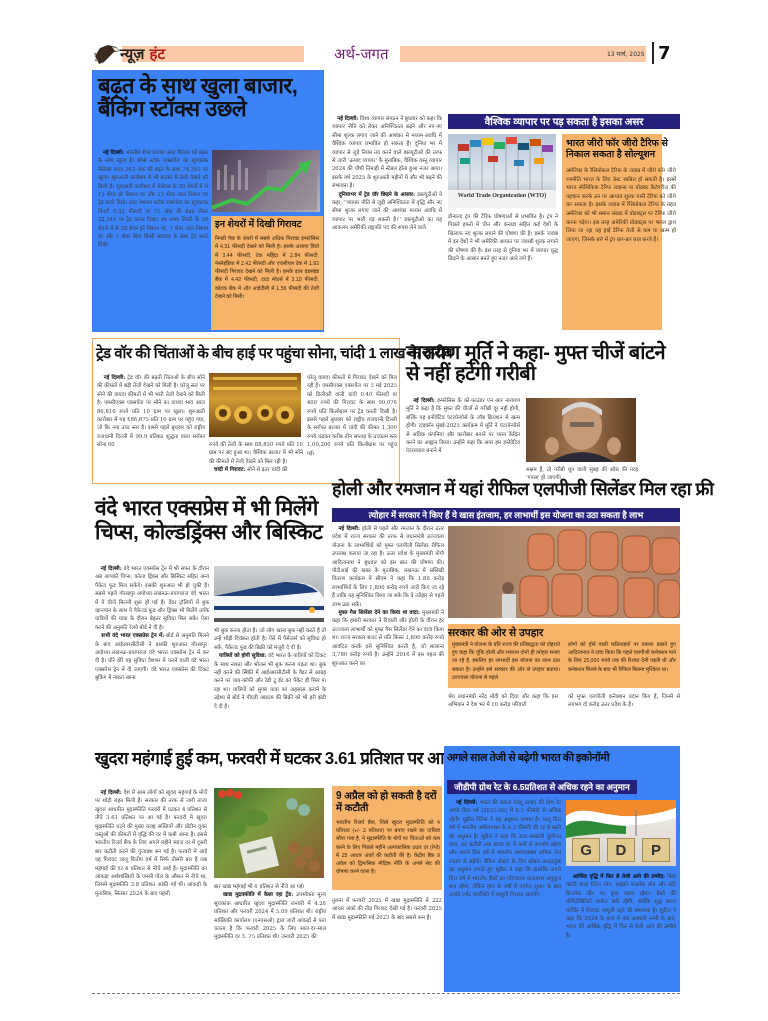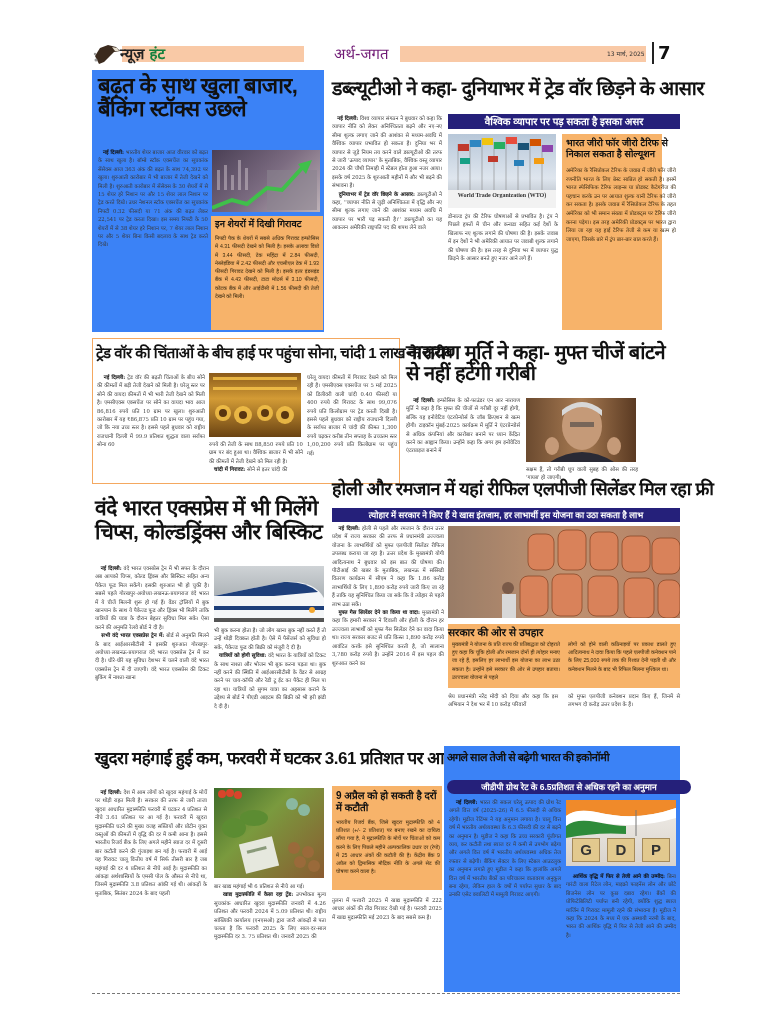--- a/index.html
+++ b/index.html
@@ -5,21 +5,21 @@
   * { box-sizing: border-box; margin: 0; padding: 0; }
   html, body { width: 768px; height: 1021px; background: #ffffff; overflow: hidden; }
   body { font-family: "DejaVu Sans", sans-serif; color: #222; position: relative; }
   .page { position: absolute; left: 92px; top: 40px; width: 588px; height: 975px; }
 
   
   .masthead { position: absolute; left: 0; top: 2px; width: 588px; height: 24px; }
   .mh-band { position: absolute; top: 4px; height: 16px; background: #f9c9a6; }
   .mh-logo { position: absolute; left: 0; top: 0; width: 30px; height: 24px; }
   .mh-brand { position: absolute; left: 28px; top: 1px; font-size: 15px; font-weight: bold; color: #222; font-family: "DejaVu Sans", sans-serif; }
-  .mh-brand .red { color: #15803d; }
+  .mh-brand .red { color: #b91c1c; }
   .mh-section { position: absolute; left: 242px; top: 1px; font-size: 15px; font-weight: normal; color: #701a75; }
   .mh-date { position: absolute; left: 515px; top: 8px; font-size: 6px; color: #333; }
   .mh-pagenum { position: absolute; left: 560px; top: 0; font-size: 18px; font-weight: bold; color: #111; border-left: 2px solid #222; padding-left: 4px; line-height: 22px; }
 
   .headline { font-family: "Liberation Sans", sans-serif; font-weight: bold; color: #111; letter-spacing: -0.5px; line-height: 1.05; }
   .body-text { font-family: "DejaVu Serif", serif; font-size: 5.3px; line-height: 8.4px; color: #3a3a3a; text-align: justify; }
   .lead { font-weight: bold; color: #111; }
 
   .box { position: absolute; }
   .peach { background: #3b82f6; }
@@ -73,21 +73,20 @@
         <polygon points="86,14 100,10 94,24" fill="#3fc04a"></polygon>
       </svg>
     </div>
     <div class="box orange-box" style="left:119px;top:146px;width:112px;height:114px;">
       <div class="sub-head" style="position:absolute;left:4px;top:3px;font-size:9.5px;">इन शेयरों में दिखी गिरावट</div>
       <div class="body-text" style="position:absolute;left:4px;top:18px;width:104px;font-family:'Liberation Sans',sans-serif;font-size:5.2px;line-height:8.3px;color:#3a2a10;">निफ्टी पैक के शेयरों में सबसे अधिक गिरावट इन्फोसिस में 4.31 फीसदी देखने को मिली है। इसके अलावा विप्रो में 3.44 फीसदी, टेक महिंद्रा में 2.84 फीसदी, नेस्लेइंडिया में 2.42 फीसदी और एचसीएल टेक में 1.93 फीसदी गिरावट देखने को मिली है। इसके इतर इंडसइंड बैंक में 4.43 फीसदी, टाटा मोटर्स में 3.10 फीसदी, कोटक बैंक में और आईटीसी में 1.56 फीसदी की तेजी देखने को मिली।</div>
     </div>
   </div>
 
   <div class="box" style="left:238px;top:30px;width:350px;height:262px;">
-    <div class="headline" style="position:absolute;left:2px;top:8px;width:350px;font-size:19.5px;white-space:nowrap;">डब्ल्यूटीओ ने कहा- दुनियाभर में ट्रेड वॉर छिड़ने के आसार</div>
     <div class="body-text" style="position:absolute;left:2px;top:44px;width:110px;">
       &nbsp;&nbsp;&nbsp;<span class="lead">नई दिल्ली:</span>
       <span>विश्व व्यापार संगठन ने बुधवार को कहा कि व्यापार नीति को लेकर अनिश्चितता बढ़ने और नए-नए सीमा शुल्क लगाए जाने की आशंका से मध्यम-अवधि में वैश्विक व्यापार प्रभावित हो सकता है। दुनिया भर में व्यापार से जुड़े नियम तय करने वाले डब्ल्यूटीओ की तरफ से जारी 'उत्पाद व्यापार' के मुताबिक, वैश्विक वस्तु व्यापार 2024 की चौथी तिमाही में स्टेबल होता हुआ नजर आया। इसके वर्ष 2025 के शुरुआती महीनों में और भी बढ़ने की संभावना है।</span><br>
       &nbsp;&nbsp;&nbsp;<span class="lead">दुनियाभर में ट्रेड वॉर छिड़ने के आसार:</span>
       <span>डब्ल्यूटीओ ने कहा, ''व्यापार नीति से जुड़ी अनिश्चितता में वृद्धि और नए सीमा शुल्क लगाए जाने की आशंका मध्यम अवधि में व्यापार पर भारी पड़ सकती है।'' डब्ल्यूटीओ का यह आकलन अमेरिकी राष्ट्रपति पद की शपथ लेने वाले</span>
     </div>
     <div class="navy-bar" style="position:absolute;left:118px;top:44px;width:232px;height:15px;font-size:10px;line-height:15px;">वैश्विक व्यापार पर पड़ सकता है इसका असर</div>
     <div class="img" style="left:118px;top:64px;width:108px;height:74px;background:linear-gradient(180deg,#b7c7d8 0%,#dfe6ee 60%,#a9b1ba 100%);">
       <svg width="108" height="74" viewBox="0 0 108 74">
         <g stroke="#888" stroke-width="0.6">
@@ -273,21 +272,21 @@
     </div>
     <div class="box orange-box" style="left:240px;top:40px;width:110px;height:104px;">
       <div class="sub-head" style="position:absolute;left:4px;top:4px;width:104px;font-size:10px;">9 अप्रैल को हो सकती है दरों में कटौती</div>
       <div class="body-text" style="position:absolute;left:4px;top:32px;width:104px;font-family:'Liberation Sans',sans-serif;font-size:5.2px;line-height:8.2px;color:#3a2a10;">भारतीय रिजर्व बैंक, जिसे खुदरा मुद्रास्फीति को 4 प्रतिशत (+/- 2 प्रतिशत) पर बनाए रखने का दायित्व सौंपा गया है, ने मुद्रास्फीति के मोर्चे पर चिंताओं को कम करने के लिए पिछले महीने अल्पकालिक उधार दर (रेपो) में 25 आधार अंकों की कटौती की है। केंद्रीय बैंक 9 अप्रैल को द्विमासिक मौद्रिक नीति के अगले सेट की घोषणा करने वाला है।</div>
     </div>
     <div class="body-text" style="position:absolute;left:240px;top:150px;width:110px;">तुलना में फरवरी 2025 में खाद्य मुद्रास्फीति में 222 आधार अंकों की तीव्र गिरावट देखी गई है। फरवरी 2025 में खाद्य मुद्रास्फीति मई 2023 के बाद सबसे कम है।</div>
   </div>
 
   <div class="box peach" style="left:352px;top:706px;width:236px;height:246px;">
     <div class="headline" style="position:absolute;left:3px;top:6px;width:232px;font-size:11px;white-space:nowrap;">अगले साल तेजी से बढ़ेगी भारत की इकोनॉमी</div>
-    <div class="navy-bar" style="position:absolute;left:3px;top:34px;width:244px;height:14px;font-size:8.5px;line-height:14px;white-space:nowrap;overflow:hidden;border-radius:7px;">जीडीपी ग्रोथ रेट के 6.5प्रतिशत से अधिक रहने का अनुमान</div>
+    <div class="navy-bar" style="position:absolute;left:3px;top:34px;width:190px;height:14px;font-size:8.5px;line-height:14px;white-space:nowrap;overflow:hidden;">जीडीपी ग्रोथ रेट के 6.5प्रतिशत से अधिक रहने का अनुमान</div>
     <div class="body-text" style="position:absolute;left:5px;top:52px;width:112px;">
       &nbsp;&nbsp;&nbsp;<span class="lead">नई दिल्ली:</span>
       <span>भारत की सकल घरेलू उत्पाद की ग्रोथ रेट अगले वित्त वर्ष (2025-26) में 6.5 फीसदी से अधिक रहेगी। मूडीज रेटिंग्स ने यह अनुमान लगाया है। चालू वित्त वर्ष में भारतीय अर्थव्यवस्था के 6.3 फीसदी की दर से बढ़ने का अनुमान है। मूडीज ने कहा कि उच्च सरकारी पूंजीगत व्यय, कर कटौती तथा ब्याज दर में कमी से उपभोग बढ़ेगा और अगले वित्त वर्ष में भारतीय अर्थव्यवस्था अधिक तेज रफ्तार से बढ़ेगी। बैंकिंग सेक्टर के लिए स्टेबल आउटलुक का अनुमान लगाते हुए मूडीज ने कहा कि हालांकि अगले वित्त वर्ष में भारतीय बैंकों का परिचालन वातावरण अनुकूल बना रहेगा, लेकिन हाल के वर्षों में पर्याप्त सुधार के बाद उनकी एसेट क्वालिटी में मामूली गिरावट आएगी।</span>
     </div>
     <div class="img" style="left:122px;top:54px;width:110px;height:66px;background:linear-gradient(180deg,#f1eee9 0%,#d9d3cc 100%);">
       <svg width="110" height="66" viewBox="0 0 110 66" style="position:absolute;left:0;top:0;">
         <path d="M0 0 L110 0 L110 8 Q70 22 30 12 Q10 8 0 16 Z" fill="#f08a2a"></path>
         <path d="M0 16 Q10 8 30 12 Q70 22 110 8 L110 18 Q70 30 30 22 Q10 18 0 26 Z" fill="#ffffff"></path>
         <path d="M0 26 Q10 18 30 22 Q50 26 60 26 L60 34 Q30 32 0 38 Z" fill="#2e8b3a"></path>
         <line x1="70" y1="10" x2="70" y2="36" stroke="#777" stroke-width="1"></line>

